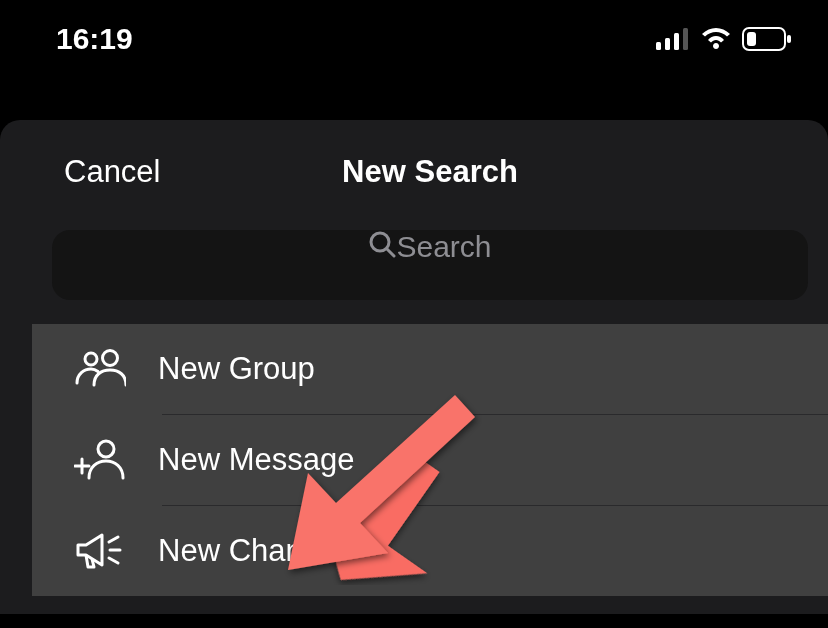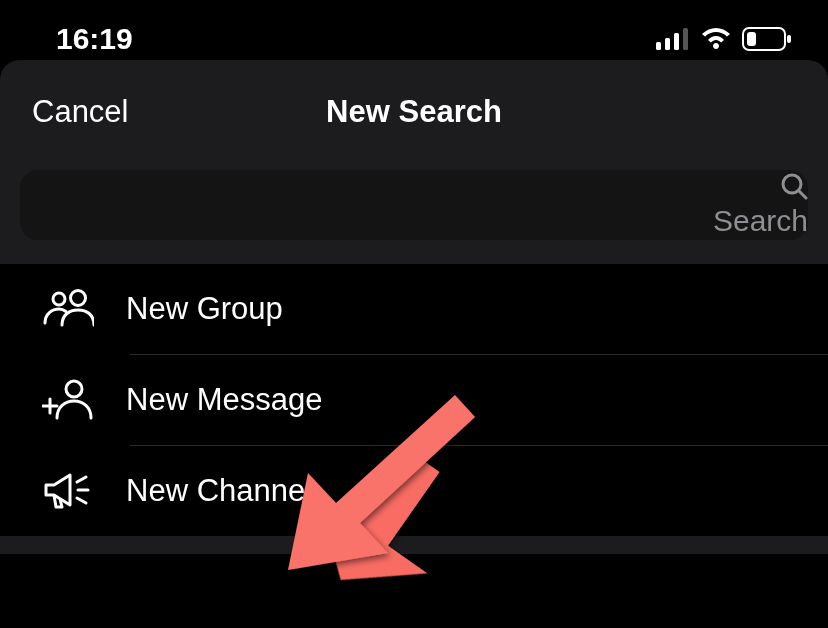--- a/index.html
+++ b/index.html
@@ -33,22 +33,24 @@
       gap: 10px;
     }
     .signal-icon svg,
     .wifi-icon svg,
     .battery-icon svg {
       display: block;
     }
     .modal {
       background: #1c1c1e;
       border-radius: 20px 20px 0 0;
+      margin-top: 60px;
       padding-top: 22px;
       position: relative;
+      padding-left: 32px;
     }
     .modal-header {
       display: flex;
       align-items: center;
       padding: 0 32px;
       height: 60px;
       position: relative;
     }
     .cancel-btn {
       font-size: 31px;
@@ -64,34 +66,33 @@
       transform: translateX(-50%);
       font-size: 31px;
       font-weight: 600;
     }
     .search-bar {
       margin: 28px 20px 0 20px;
       background: #141414;
       border-radius: 18px;
       height: 70px;
       display: flex;
-      align-items: flex-end;
+      align-items: flex-start;
       justify-content: center;
       gap: 0;
-      flex-direction: column;
     }
     .search-placeholder {
       font-size: 30px;
       color: #8e8e93;
     }
     .search-icon {
       color: #8e8e93;
     }
     .options-list {
-      background: #000000;
+      background: #404040;
       margin-top: 24px;
     }
     .option-item {
       display: flex;
       align-items: center;
       height: 90px;
       padding-left: 36px;
       cursor: pointer;
     }
     .option-icon {

